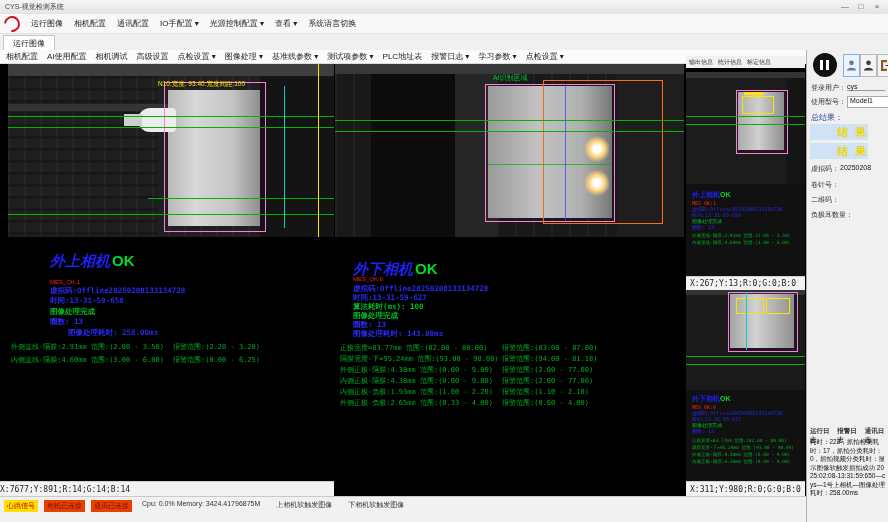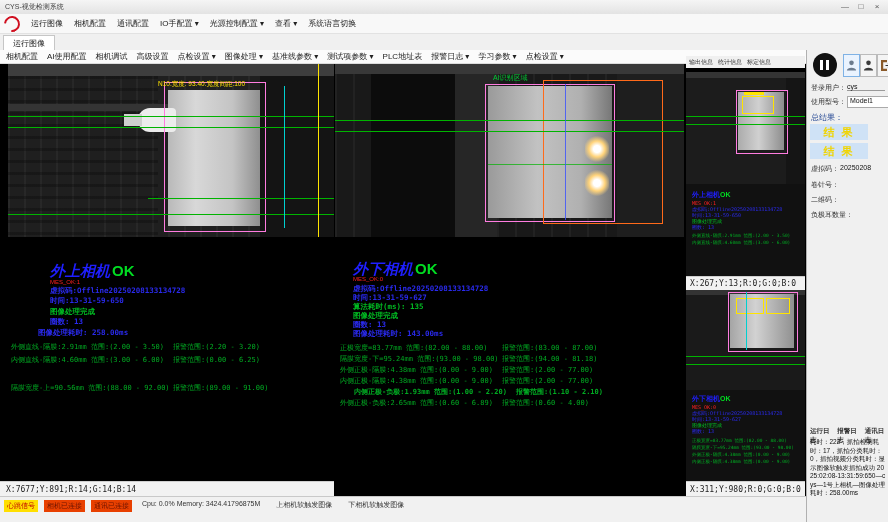--- a/index.html
+++ b/index.html
@@ -20,21 +20,21 @@
   .tabstrip{left:0;top:34px;width:888px;height:16px;background:#f0f0f0;border-bottom:1px solid #d8d8d8;}
   .tab{left:3px;top:1px;height:15px;background:#fff;border:1px solid #c6c6c6;border-bottom:none;
        font-size:8px;line-height:15px;padding:0 9px;color:#222;}
   .toolbar{left:0;top:50px;width:888px;height:14px;background:#fbfbfb;border-bottom:1px solid #ddd;
            display:flex;align-items:center;gap:9px;padding-left:6px;box-sizing:border-box;}
   .toolbar .ti{font-size:8px;color:#222;white-space:nowrap;}
   
   .main{left:0;top:64px;width:888px;height:432px;background:#000;}
   .view{background:#000;}
   .statusline{background:#f2f2f2;border-top:1px solid #cfcfcf;font-size:8px;color:#222;
-              font-family:"DejaVu Sans Mono",monospace;line-height:15px;padding-left:6px;box-sizing:border-box;}
+              font-family:"DejaVu Sans Mono",monospace;line-height:15px;box-sizing:border-box;}
   
   .gl{background:#00b400;height:1px;}
   .pink{border:1px solid #ff7ce0;}
   .orange{border:1px solid #ff6a1a;}
   .yv{background:#ffe400;width:1px;}
   .cv{background:#00d0d0;width:1px;}
   .bv{background:#3a50ff;width:1px;opacity:.8;}
   
   .camname{font-size:15px;font-weight:bold;font-style:italic;color:#1f1fff;white-space:nowrap;}
   .camname .ok{color:#00dd22;font-style:normal;margin-left:2px;}
@@ -58,21 +58,21 @@
   .panel{left:806px;top:50px;width:82px;height:472px;background:#f0f0f0;border-left:1px solid #b0b0b0;
          box-sizing:border-box;z-index:6;}
   .plabel{font-size:7px;color:#333;white-space:nowrap;}
   .pvalue{font-size:7px;color:#111;}
   .pausebtn{left:6px;top:3px;width:24px;height:24px;background:#111;border-radius:50%;}
   .pausebtn i{position:absolute;top:7px;width:3px;height:10px;background:#fff;}
   .sqbtn{width:15px;height:21px;border:1px solid #bbb;background:#f4f4f4;display:flex;
          align-items:center;justify-content:center;}
   .sqbtn.sel{border:1px solid #7fb2e5;background:#eaf3fe;}
   .resbox{left:3px;width:58px;height:16px;background:#cfe2f6;color:#f0d400;font-weight:bold;
-          font-size:11px;text-align:center;line-height:16px;letter-spacing:2px;}
+          font-size:11px;text-align:right;line-height:16px;letter-spacing:2px;}
   .totlab{font-size:8px;font-weight:normal;color:#1a3f8f;}
   .logtabs{left:3px;top:377px;display:flex;gap:4px;}
   .logtabs span{font-size:6.5px;font-weight:bold;color:#333;}
   .logtext{left:3px;top:388px;width:76px;font-size:6.5px;line-height:8.5px;color:#111;word-break:break-all;}
   
   .bottombar{left:0;top:496px;width:806px;height:26px;background:#f1f1f1;border-top:1px solid #c9c9c9;
              display:flex;align-items:flex-start;gap:6px;padding:3px 0 0 4px;box-sizing:border-box;}
   .badge{font-size:7px;padding:1px 3px;white-space:nowrap;}
   .badge.y{background:#ffdf00;color:#c00000;}
   .badge.r{background:#e84000;color:#6b1400;}
@@ -145,37 +145,34 @@
         <div class="ab" style="left:116px;top:50px;width:18px;height:12px;background:#cfcfcf;"></div>
         <div class="ab pink" style="left:156px;top:18px;width:100px;height:148px;"></div>
         <div class="ab gl" style="left:0;top:52px;width:326px;"></div>
         <div class="ab gl" style="left:0;top:63px;width:326px;"></div>
         <div class="ab gl" style="left:140px;top:134px;width:186px;"></div>
         <div class="ab gl" style="left:0;top:150px;width:326px;"></div>
         <div class="ab yv" style="left:310px;top:0;height:173px;"></div>
         <div class="ab cv" style="left:276px;top:22px;height:142px;"></div>
         <div class="ab ann" style="left:150px;top:16px;">N10:宽度: 93.40:宽度间距:100</div>
       </div>
-      <div class="ab camname" style="left:50px;top:198px;">
+      <div class="ab camname" style="left:50px;top:188px;">
         <span>外上相机</span><span class="ok">OK</span>
       </div>
       <div class="ab mes" style="left:50px;top:215px;">MES_OK:1</div>
       <div class="ab oline" style="left:50px;top:222px;">虚拟码:Offline20250208133134728</div>
       <div class="ab oline" style="left:50px;top:232px;">时间:13-31-59-650</div>
       <div class="ab oline g" style="left:50px;top:243px;">图像处理完成</div>
       <div class="ab oline" style="left:50px;top:253px;">圈数: 13</div>
-      <div class="ab oline" style="left:38px;top:264px;">图像处理耗时: 258.00ms</div>
+      <div class="ab oline" style="left:68px;top:264px;">图像处理耗时: 258.00ms</div>
       <div class="ab mrow" style="left:11px;top:278px;width:320px;">
         <span>外侧直线-隔膜:2.91mm 范围:(2.00 - 3.50)</span><span class="al">报警范围:(2.20 - 3.20)</span>
       </div>
       <div class="ab mrow" style="left:11px;top:291px;width:320px;">
         <span>内侧直线-隔膜:4.60mm 范围:(3.00 - 6.00)</span><span class="al">报警范围:(0.00 - 6.25)</span>
-      </div>
-      <div class="ab mrow" style="left:11px;top:319px;width:320px;">
-        <span>隔膜宽度-上=90.56mm 范围:(88.00 - 92.00)</span><span class="al">报警范围:(89.00 - 91.00)</span>
       </div>
       <div class="ab statusline" style="left:0;top:417px;width:334px;height:15px;">X:7677;Y:891;R:14;G:14;B:14</div>
     </div>
 
     <div class="ab view" style="left:335px;top:0;width:349px;height:432px;">
       <div class="ab" style="left:0;top:0;width:349px;height:173px;">
         <div class="ab" style="left:0;top:0;width:349px;height:10px;background:#383838;"></div>
         <div class="ab" style="left:0;top:10px;width:349px;height:163px;background:#191919;
              background-image:repeating-linear-gradient(90deg,rgba(255,255,255,.04) 0 2px,transparent 2px 18px);"></div>
         <div class="ab" style="left:36px;top:10px;width:84px;height:163px;background:#0c0c0c;"></div>
@@ -191,41 +188,41 @@
         <div class="ab gl" style="left:153px;top:100px;width:124px;opacity:.7;"></div>
         <div class="ab bv" style="left:230px;top:20px;height:136px;"></div>
         <div class="ab ailab" style="left:158px;top:9px;">AI识别区域</div>
       </div>
       <div class="ab camname" style="left:18px;top:196px;">
         <span>外下相机</span><span class="ok">OK</span>
       </div>
       <div class="ab mes" style="left:18px;top:212px;">MES_OK:0</div>
       <div class="ab oline" style="left:18px;top:220px;">虚拟码:Offline20250208133134728</div>
       <div class="ab oline" style="left:18px;top:229px;">时间:13-31-59-627</div>
-      <div class="ab oline g" style="left:18px;top:238px;">算法耗时(ms): 135</div>
+      <div class="ab oline g" style="left:18px;top:238px;">算法耗时(ms): 100</div>
       <div class="ab oline g" style="left:18px;top:247px;">图像处理完成</div>
       <div class="ab oline" style="left:18px;top:256px;">圈数: 13</div>
       <div class="ab oline" style="left:18px;top:265px;">图像处理耗时: 143.00ms</div>
       <div class="ab mrow" style="left:5px;top:279px;width:340px;">
         <span>正极宽度=83.77mm 范围:(82.00 - 88.00)</span><span class="al">报警范围:(83.00 - 87.00)</span>
       </div>
       <div class="ab mrow" style="left:5px;top:290px;width:340px;">
         <span>隔膜宽度-下=95.24mm 范围:(93.00 - 98.00)</span><span class="al">报警范围:(94.00 - 81.18)</span>
       </div>
       <div class="ab mrow" style="left:5px;top:301px;width:340px;">
         <span>外侧正极-隔膜:4.38mm 范围:(0.00 - 9.00)</span><span class="al">报警范围:(2.00 - 77.00)</span>
       </div>
       <div class="ab mrow" style="left:5px;top:312px;width:340px;">
         <span>内侧正极-隔膜:4.38mm 范围:(0.00 - 9.00)</span><span class="al">报警范围:(2.00 - 77.00)</span>
       </div>
-      <div class="ab mrow" style="left:19px;top:323px;width:340px;font-weight:bold;">
+      <div class="ab mrow" style="left:5px;top:323px;width:340px;">
         <span>内侧正极-负极:1.93mm 范围:(1.00 - 2.20)</span><span class="al">报警范围:(1.10 - 2.10)</span>
       </div>
       <div class="ab mrow" style="left:5px;top:334px;width:340px;">
-        <span>外侧正极-负极:2.65mm 范围:(0.60 - 6.89)</span><span class="al">报警范围:(0.60 - 4.00)</span>
+        <span>外侧正极-负极:2.65mm 范围:(0.33 - 4.00)</span><span class="al">报警范围:(0.60 - 4.00)</span>
       </div>
       <div class="ab statusline" style="left:0;top:417px;width:349px;height:15px;padding-left:4px;margin-top:32px;">X:270;Y:2502;R:17;G:17;B:17</div>
     </div>
 
     <div class="ab" style="left:686px;top:0;width:119px;height:432px;">
 
       <div class="ab" style="left:0;top:8px;width:119px;height:204px;background:#111;">
         <div class="ab" style="left:0;top:0;width:119px;height:112px;background:#1c1c1c;">
           <div class="ab" style="left:0;top:0;width:119px;height:6px;background:#343434;"></div>
           <div class="ab" style="left:100px;top:6px;width:19px;height:106px;background:#151515;"></div>

